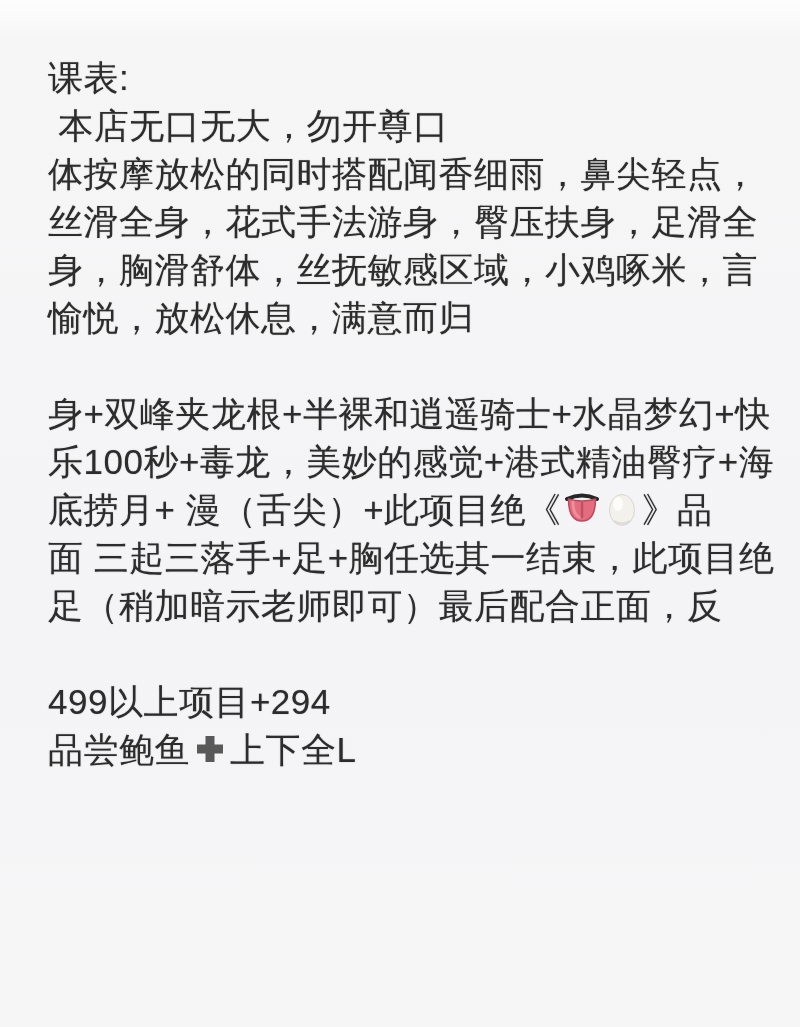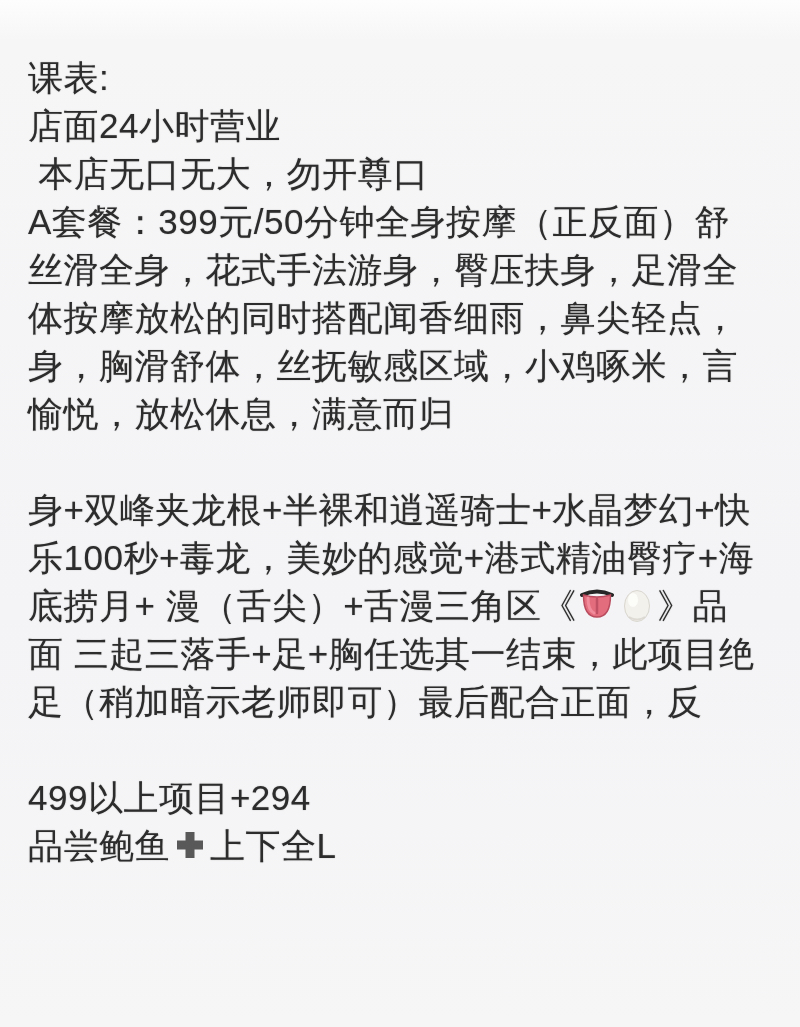--- a/index.html
+++ b/index.html
@@ -7,21 +7,21 @@
   body {
     background: linear-gradient(180deg, #fdfdfd 0%, #f6f6f7 4%, #f4f4f6 60%, #f6f6f7 100%);
     font-family: "Liberation Sans", "DejaVu Sans", sans-serif;
   }
   .photo {
     position: relative;
     width: 800px;
     height: 1027px;
   }
   .doc {
-    padding: 54px 36px 0 28px;
+    padding: 54px 36px 0 48px;
   }
   .line {
     height: 48px;
     line-height: 48px;
     font-size: 35px;
     font-weight: 500;
     color: #2c2c2c;
     letter-spacing: 0.5px;
     white-space: pre;
     overflow: visible;
@@ -36,31 +36,29 @@
     margin: 0 1px;
   }
   .emoji svg { width: 100%; height: 100%; display: block; }
 </style>
 </head>
 <body>
 
 <div class="photo">
   <div class="doc" id="doc">
       <div class="line">课表:</div>
-      <div class="line">店面24小时营业</div>
       <div class="line"> 本店无口无大，勿开尊口</div>
-      <div class="line">A套餐：399元/50分钟全身按摩（正反面）舒</div>
+      <div class="line">体按摩放松的同时搭配闻香细雨，鼻尖轻点，</div>
       <div class="line">丝滑全身，花式手法游身，臀压扶身，足滑全</div>
-      <div class="line">体按摩放松的同时搭配闻香细雨，鼻尖轻点，</div>
       <div class="line">身，胸滑舒体，丝抚敏感区域，小鸡啄米，言</div>
       <div class="line">愉悦，放松休息，满意而归</div>
       <div class="line blank"></div>
       <div class="line">身+双峰夹龙根+半裸和逍遥骑士+水晶梦幻+快</div>
       <div class="line">乐100秒+毒龙，美妙的感觉+港式精油臀疗+海</div>
-      <div class="line"><span>底捞月+ 漫（舌尖）+舌漫三角区《</span><span class="emoji" title="👅"><svg viewBox="0 0 38 38" aria-hidden="true">
+      <div class="line"><span>底捞月+ 漫（舌尖）+此项目绝《</span><span class="emoji" title="👅"><svg viewBox="0 0 38 38" aria-hidden="true">
             <path d="M4 9 Q19 2 34 9" fill="none" stroke="#262626" stroke-width="4" stroke-linecap="round"></path>
             <path d="M5.5 9 Q5.5 31 19 31 Q32.5 31 32.5 9 Q19 13 5.5 9 Z" fill="#e36d7d" stroke="#b94b5e" stroke-width="1.5"></path>
             <path d="M19 13 L19 27" stroke="#c05064" stroke-width="2.5" stroke-linecap="round"></path>
             <path d="M10 12 Q10 24 16 27" fill="none" stroke="#f293a2" stroke-width="3" stroke-linecap="round" opacity="0.8"></path>
           </svg></span><span class="emoji" title="🥚"><svg viewBox="0 0 38 38" aria-hidden="true">
             <ellipse cx="19" cy="20" rx="12.5" ry="15.5" fill="#f3f1ec" stroke="#d9d6cf" stroke-width="1"></ellipse>
             <ellipse cx="15" cy="14" rx="5" ry="7" fill="#fdfdfb" opacity="0.9"></ellipse>
             <path d="M11 31 Q19 36 27 31" fill="none" stroke="#cfccc4" stroke-width="2" opacity="0.6"></path>
           </svg></span><span>》品</span></div>
       <div class="line">面 三起三落手+足+胸任选其一结束，此项目绝</div>

